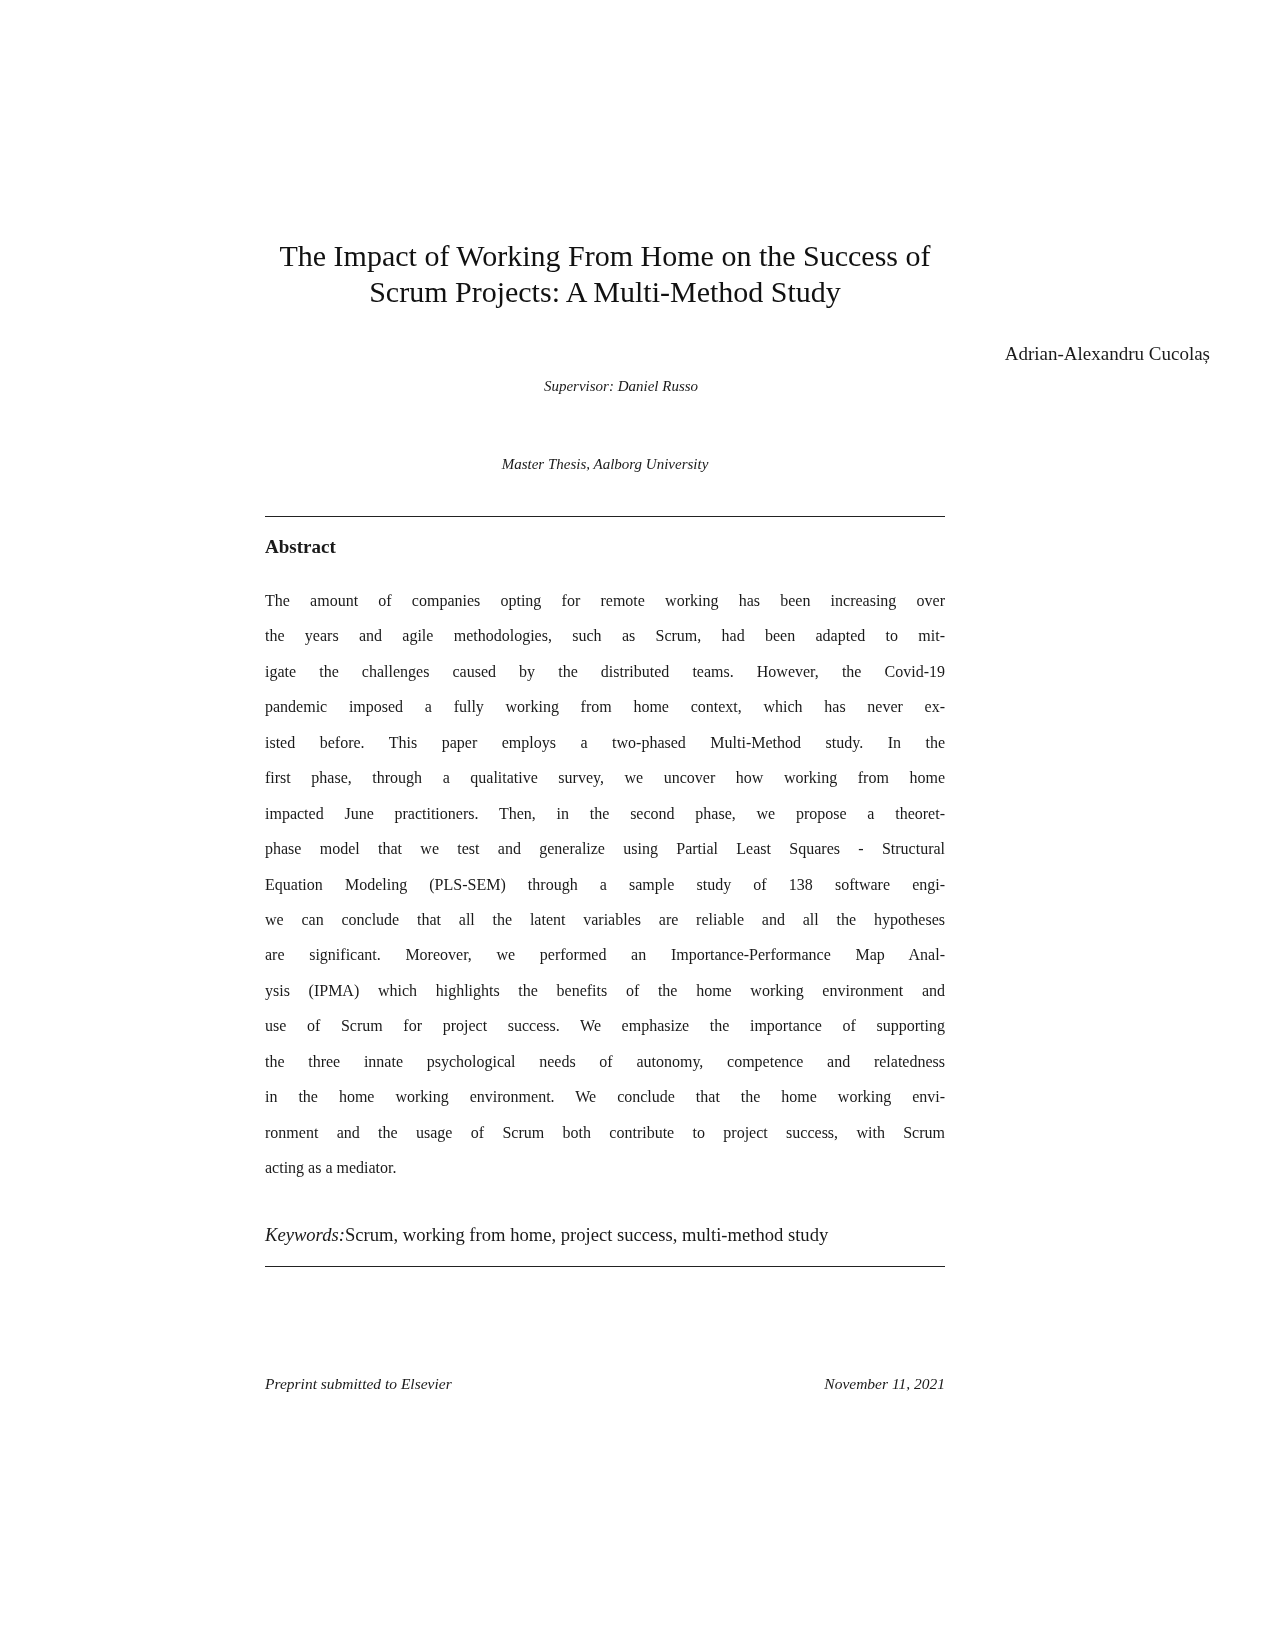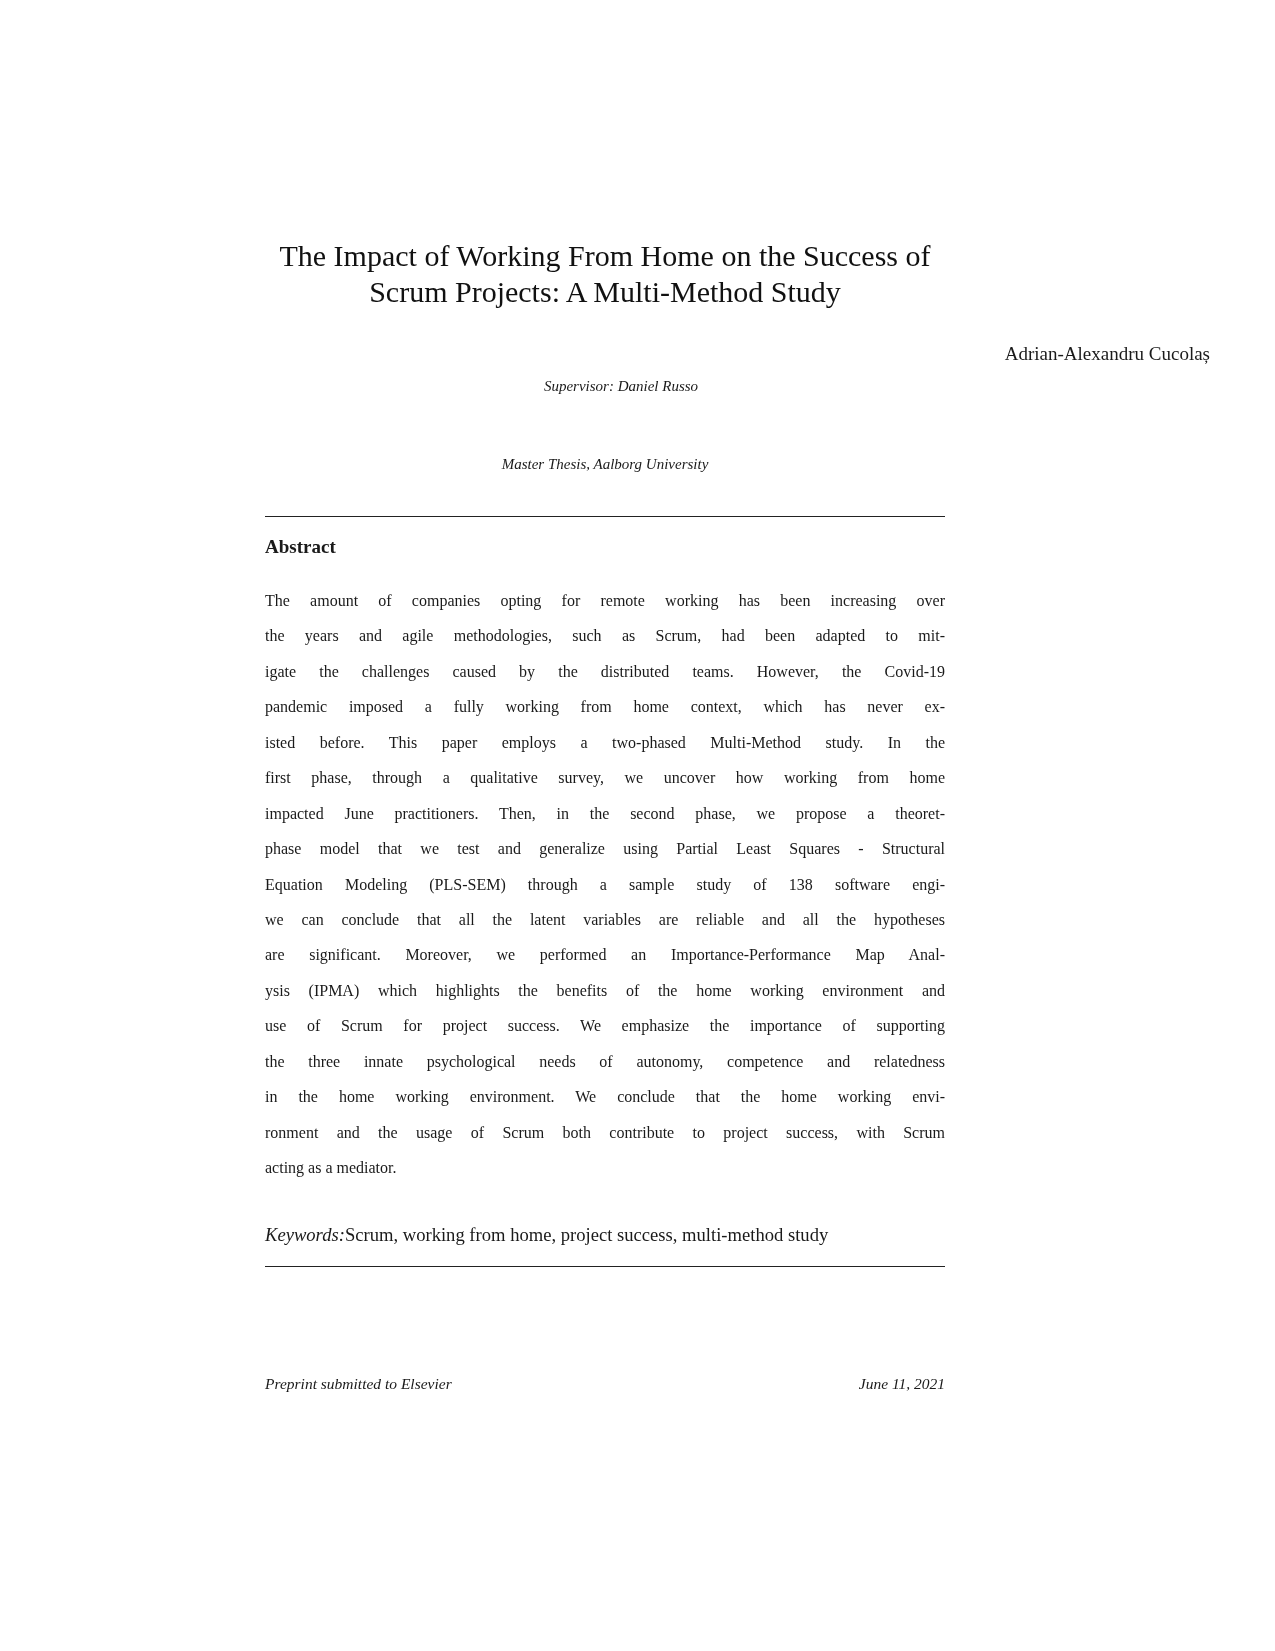--- a/index.html
+++ b/index.html
@@ -68,15 +68,15 @@
     <span class="ln last">acting as a mediator.</span>
   </div>
 
   <div class="keywords">
     <span class="kw-label">Keywords:</span><span>Scrum, working from home, project success, multi-method study</span>
   </div>
 
   <div class="rule" style="top:1266px;"></div>
 
   <div class="footer-left">Preprint submitted to Elsevier</div>
-  <div class="footer-right">June 11, 2021</div>
+  <div class="footer-right">November 11, 2021</div>
 
 </div>
 
 </body></html>

